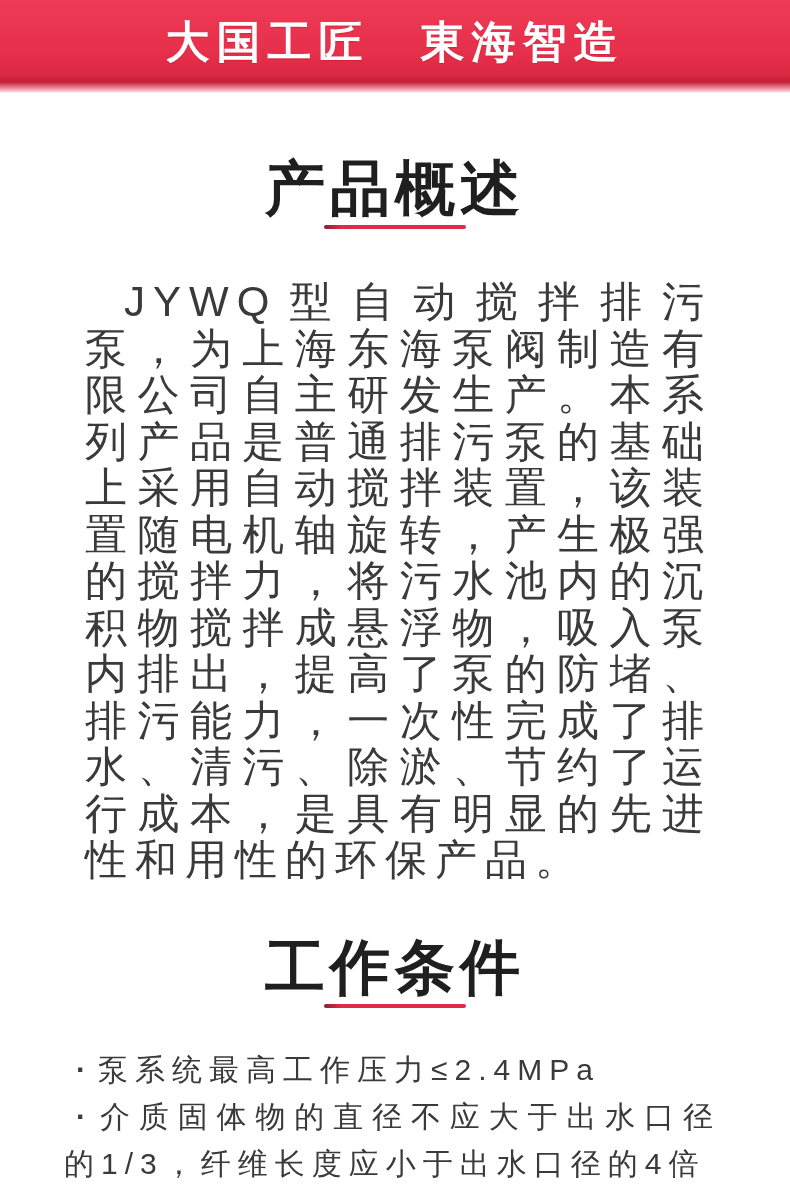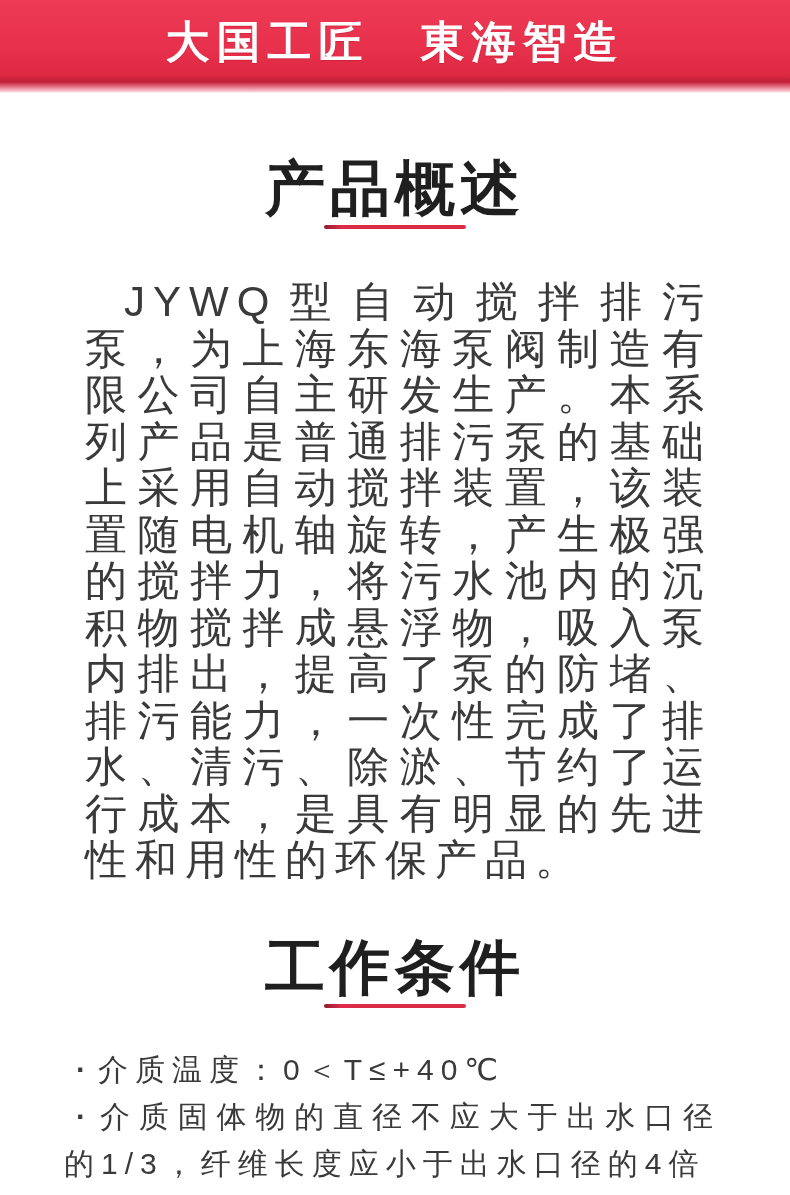--- a/index.html
+++ b/index.html
@@ -101,21 +101,21 @@
     <div class="heading-underline"></div>
     <p class="para">JYWQ型自动搅拌排污泵，为上海东海泵阀制造有限公司自主研发生产。本系列产品是普通排污泵的基础上采用自动搅拌装置，该装置随电机轴旋转，产生极强的搅拌力，将污水池内的沉积物搅拌成悬浮物，吸入泵内排出，提高了泵的防堵、排污能力，一次性完成了排水、清污、除淤、节约了运行成本，是具有明显的先进性和用性的环保产品。</p>
   </section>
 
   <section>
     <h2 class="sec-heading second">工作条件</h2>
     <div class="heading-underline"></div>
 
     <ul class="cond-list">
       <li class="cond-item">
-        <span class="dot">·</span><span>介质温度：0＜T≤+40℃</span>
+        <span class="dot">·</span><span>泵系统最高工作压力≤2.4MPa</span>
       </li>
       <li class="cond-item">
         <span class="dot">·</span><span>介质固体物的直径不应大于出水口径的1/3，纤维长度应小于出水口径的4倍</span>
       </li>
     </ul>
   </section>
 
 </div>
 
 </body></html>

